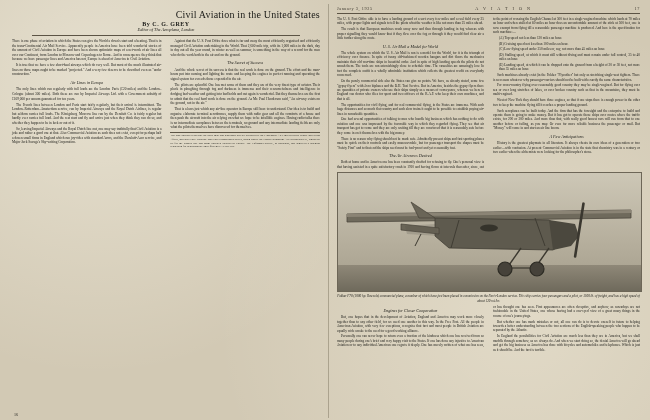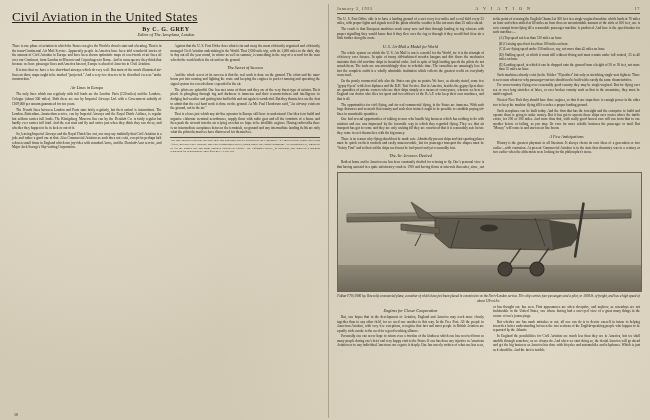--- a/index.html
+++ b/index.html
@@ -50,26 +50,25 @@
     font-size: 4.2px;
     letter-spacing: 0.6px;
     color: #3a352c;
     margin-bottom: 2px;
   }
   .runhead .mid {
     letter-spacing: 2px;
   }
   h1.title {
     font-family: "Liberation Serif", serif;
-    font-size: 13px;
+    font-size: 10px;
     font-weight: normal;
-    text-align: left;
+    text-align: right;
     margin: 3px 0 1px 0;
     letter-spacing: 0.2px;
-    text-decoration: underline;
   }
   .byline {
     text-align: center;
     font-size: 6px;
     letter-spacing: 0.5px;
     margin: 1px 0 0 0;
     font-weight: bold;
   }
   .byline-sub {
     text-align: center;

